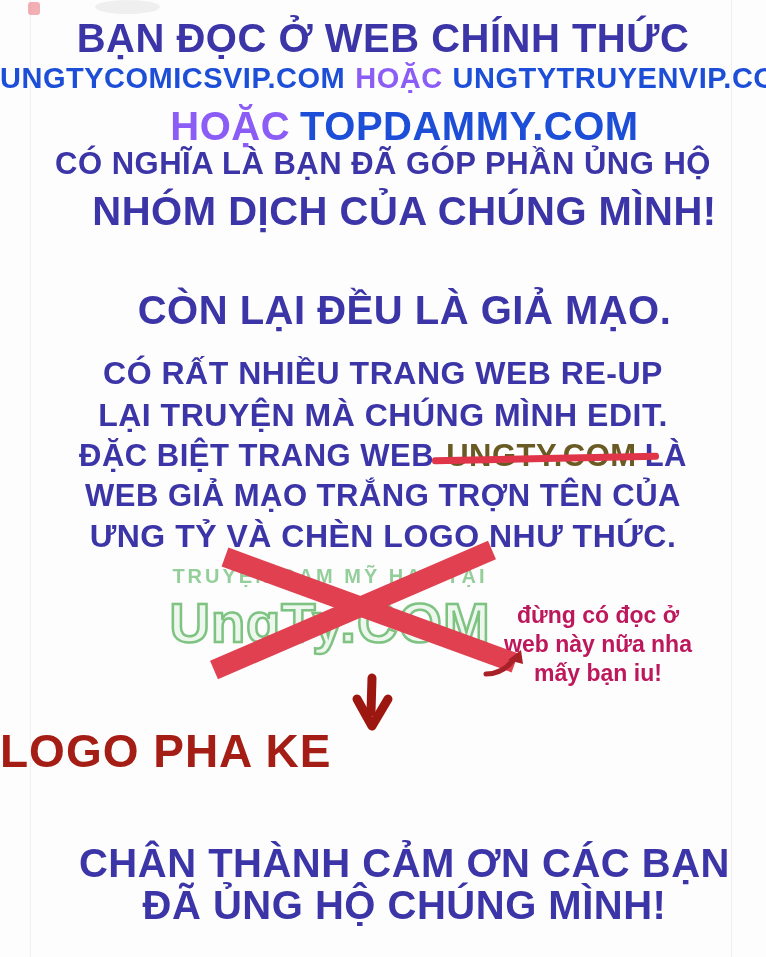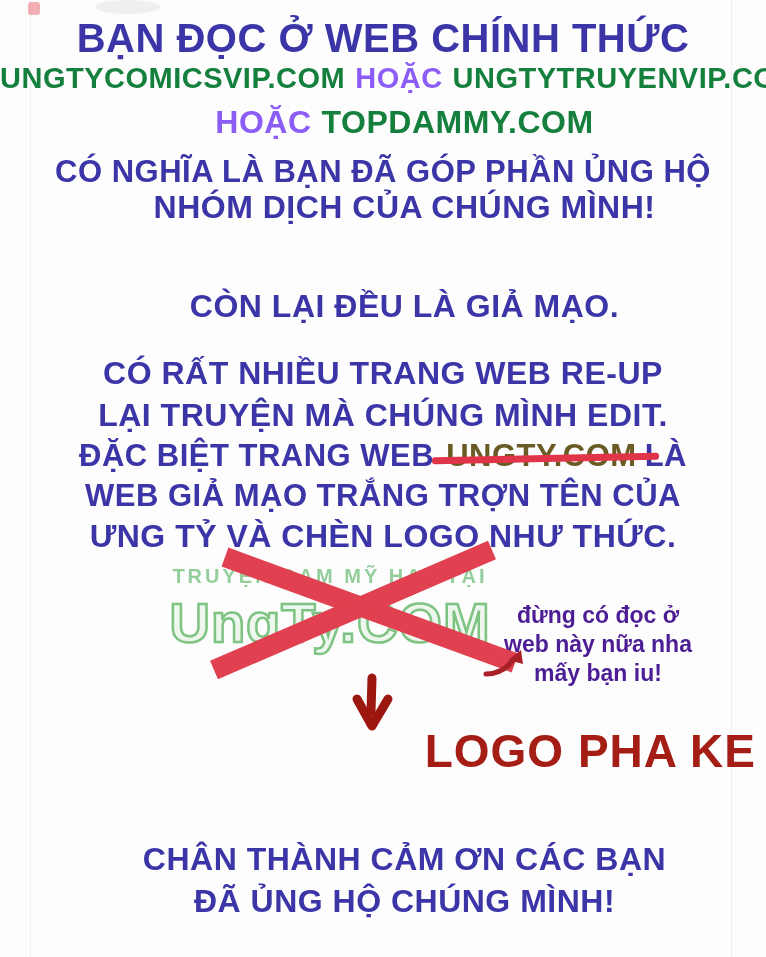--- a/index.html
+++ b/index.html
@@ -11,23 +11,23 @@
   .seam{position:absolute;top:0;bottom:0;width:1px;background:rgba(0,0,0,0.05);}
   .seam-left{left:30px;}
   .seam-right{left:731px;}
   .smudge-red{position:absolute;left:28px;top:2px;width:12px;height:13px;
     background:#e8636e;opacity:.5;border-radius:3px;}
   .smudge-gray{position:absolute;left:95px;top:0;width:65px;height:14px;
     background:rgba(180,180,180,.18);border-radius:50%;}
 
   .line{position:absolute;left:0;right:0;text-align:center;letter-spacing:.5px;white-space:nowrap;}
   .blue{color:#3b35a8;}
-  .red{color:#15803d;}
+  .red{color:#1d4ed8;}
   .fs34{font-size:40px;}
-  .fs33{font-size:32px;margin-left:43px;}
+  .fs33{font-size:40px;margin-left:43px;}
   .fs32{font-size:32px;}
   .fs31{font-size:31px;}
   .fs29{font-size:29px;}
   .conj{color:#8b5cf6;margin:0 10px;}
 
   .fake-site{
     position:relative;color:#6a5a23;display:inline-block;margin:0 8px 0 12px;
   }
   .fake-site::after{
     content:"";position:absolute;left:-14px;right:-22px;top:46%;height:7px;
@@ -40,26 +40,26 @@
     text-shadow:0 0 1px #ffffff;
   }
   .logo-name{
     font-size:56px;color:#eef7ee;letter-spacing:1px;margin-top:2px;white-space:nowrap;
     -webkit-text-stroke:2.5px #7fc383;text-stroke:2.5px #7fc383;
     text-shadow:0 0 2px #a9d9ac;
   }
 
   .handwritten{
     position:absolute;left:498px;top:601px;width:200px;text-align:center;
-    color:#4c1d95;font-size:23px;line-height:29px;letter-spacing:0;
+    color:#be185d;font-size:23px;line-height:29px;letter-spacing:0;
   }
 
   .logo-label{
-    position:absolute;left:0;right:10px;top:724px;text-align:right;
-    color:#a51e15;font-size:46px;letter-spacing:1px;white-space:nowrap;padding-left:31px;
+    position:absolute;left:0;right:10px;top:724px;text-align:left;
+    color:#a51e15;font-size:46px;letter-spacing:1px;white-space:nowrap;
   }
 
   .overlay-svg{position:absolute;left:0;top:0;width:766px;height:957px;pointer-events:none;}
 </style>
 </head>
 <body>
 
 <div class="page">
 
   <div class="seam seam-left"></div>
@@ -70,21 +70,21 @@
   <div class="line blue fs34" style="top:16px">BẠN ĐỌC Ở WEB CHÍNH THỨC</div>
 
   <div class="line fs29" style="top:62px">
     <span class="red">UNGTYCOMICSVIP.COM</span><span class="conj">HOẶC</span><span class="red">UNGTYTRUYENVIP.COM</span>
   </div>
 
   <div class="line fs33" style="top:104px">
     <span class="conj" style="margin-left:0">HOẶC</span><span class="red">TOPDAMMY.COM</span>
   </div>
 
-  <div class="line blue fs31" style="top:154px">CÓ NGHĨA LÀ BẠN ĐÃ GÓP PHẦN ỦNG HỘ</div>
+  <div class="line blue fs31" style="top:146px">CÓ NGHĨA LÀ BẠN ĐÃ GÓP PHẦN ỦNG HỘ</div>
   <div class="line blue fs33" style="top:189px">NHÓM DỊCH CỦA CHÚNG MÌNH!</div>
 
   <div class="line blue fs33" style="top:288px">CÒN LẠI ĐỀU LÀ GIẢ MẠO.</div>
 
   <div class="line blue fs32" style="top:397px">LẠI TRUYỆN MÀ CHÚNG MÌNH EDIT.</div>
   <div class="line blue fs32" style="top:355px">CÓ RẤT NHIỀU TRANG WEB RE-UP</div>
 
   <div class="line blue fs31" style="top:438px">
     <span>ĐẶC BIỆT TRANG WEB</span><span class="fake-site">UNGTY.COM</span><span>LÀ</span>
   </div>

